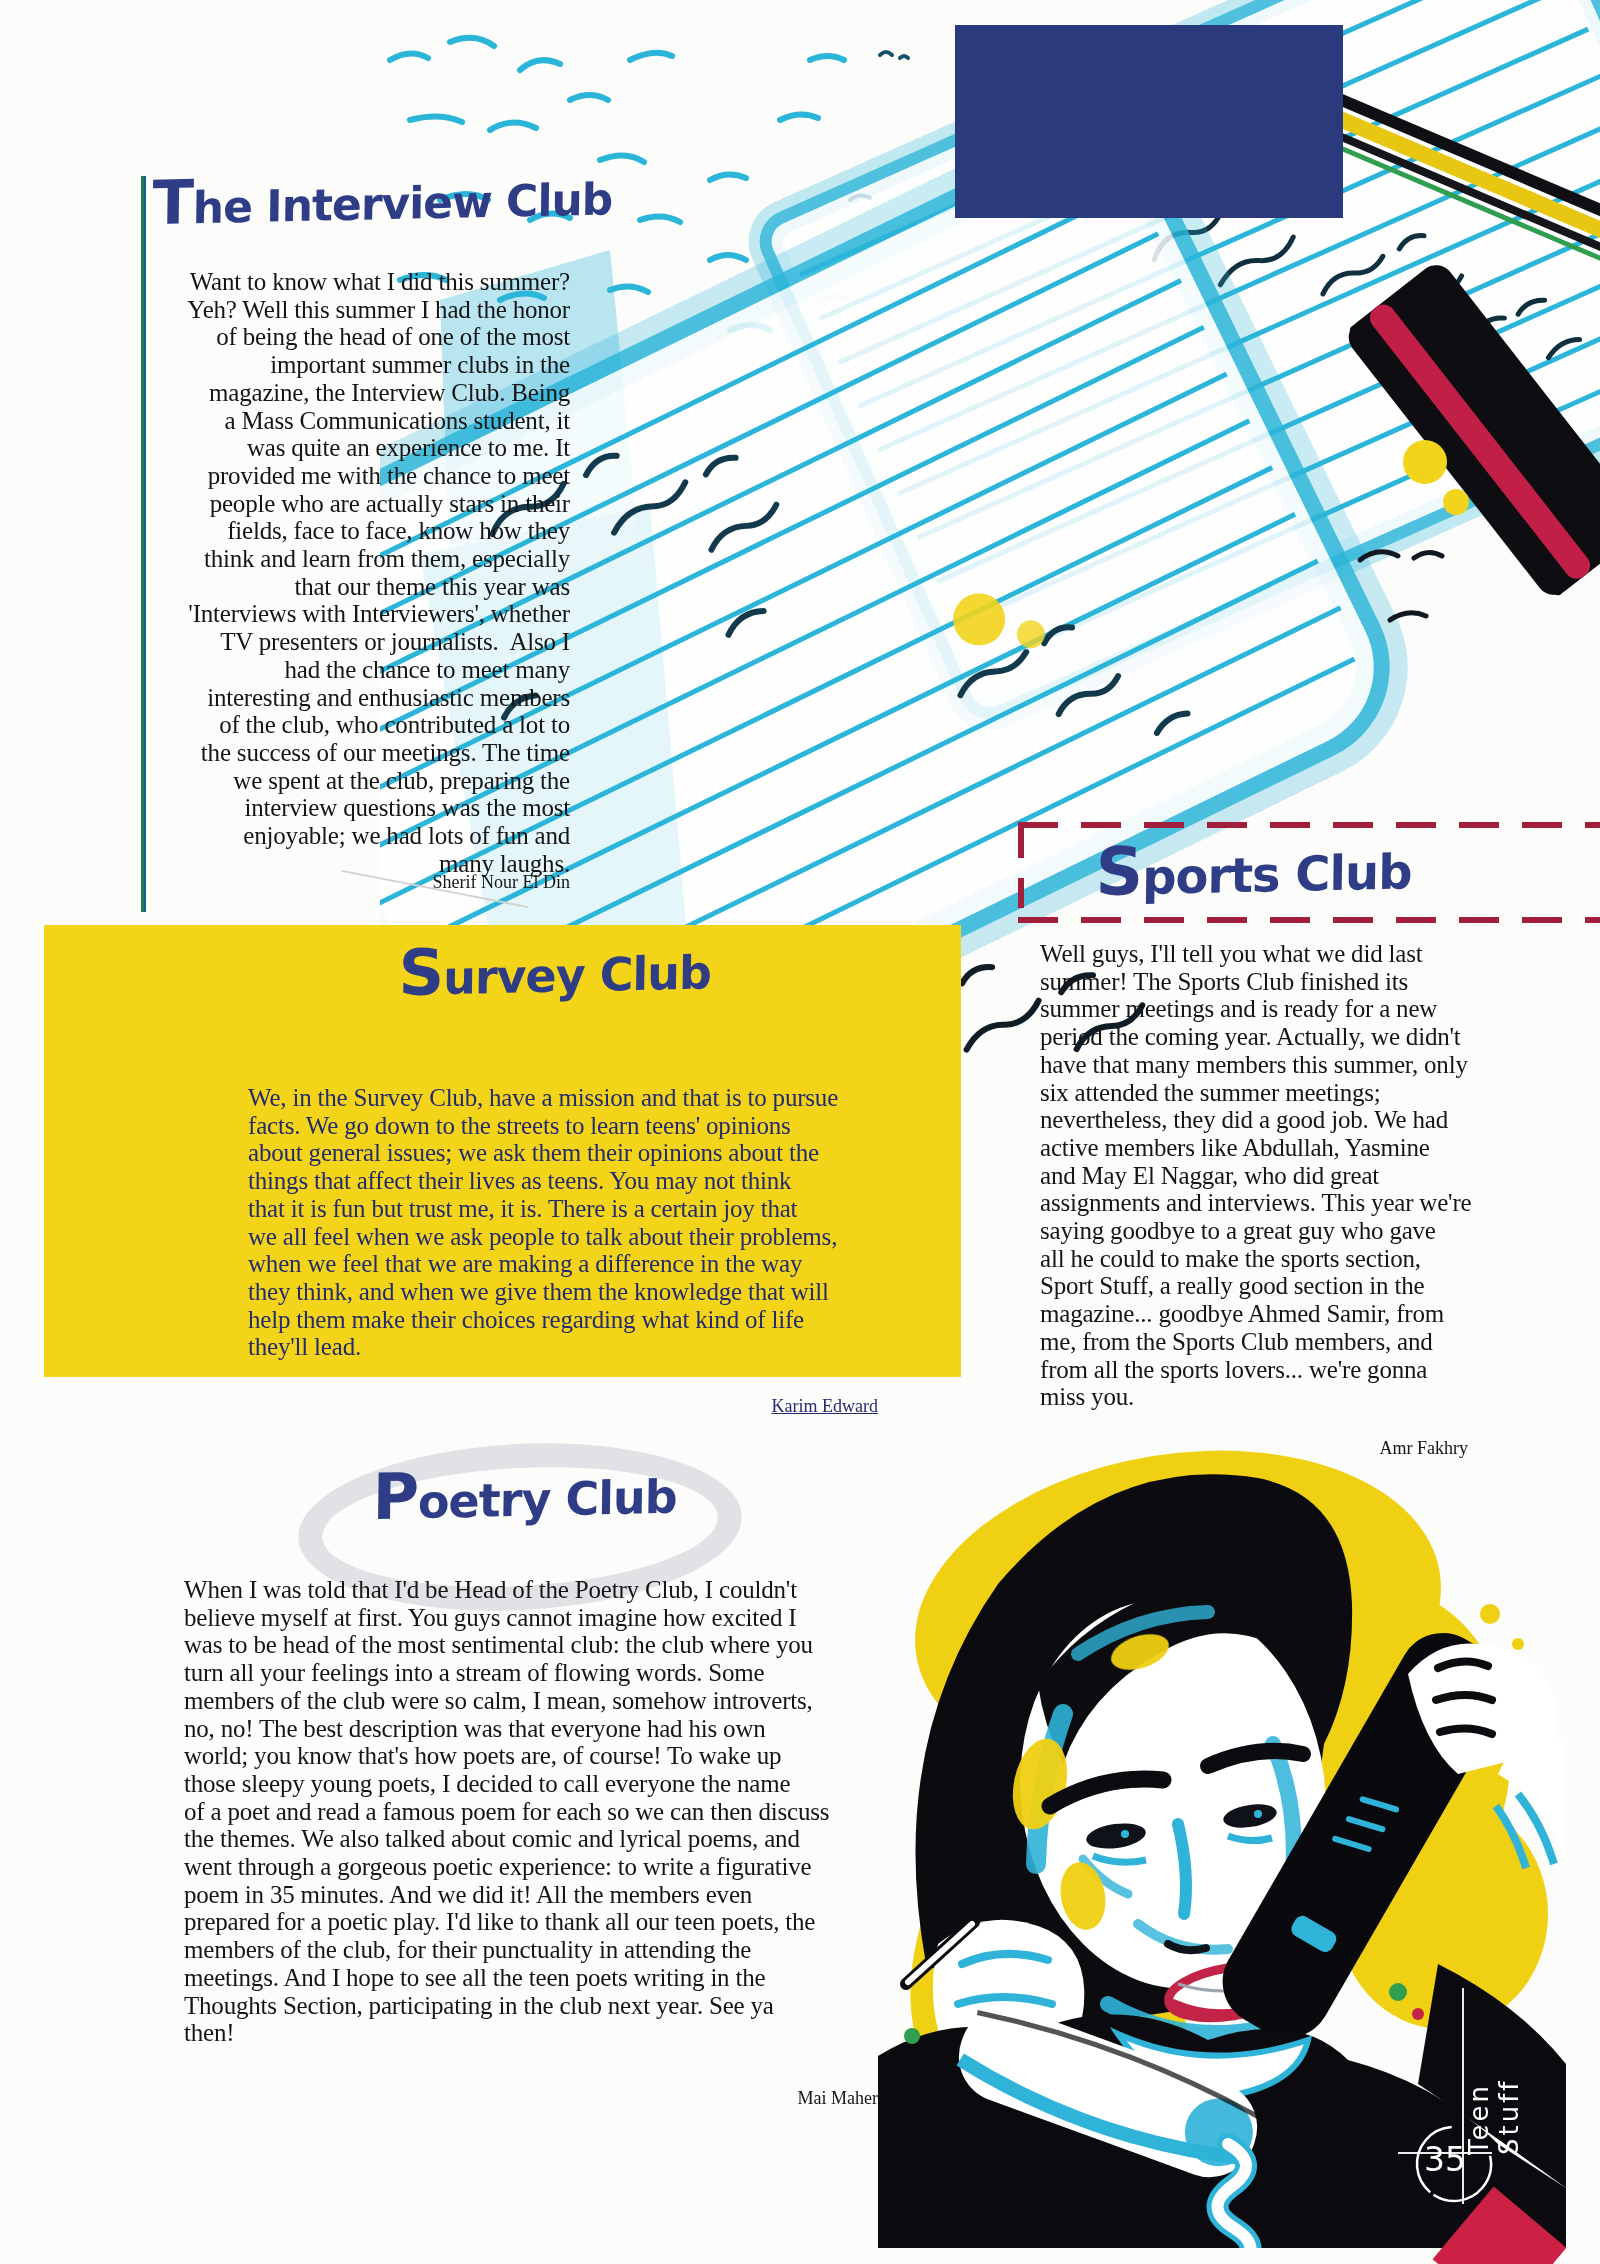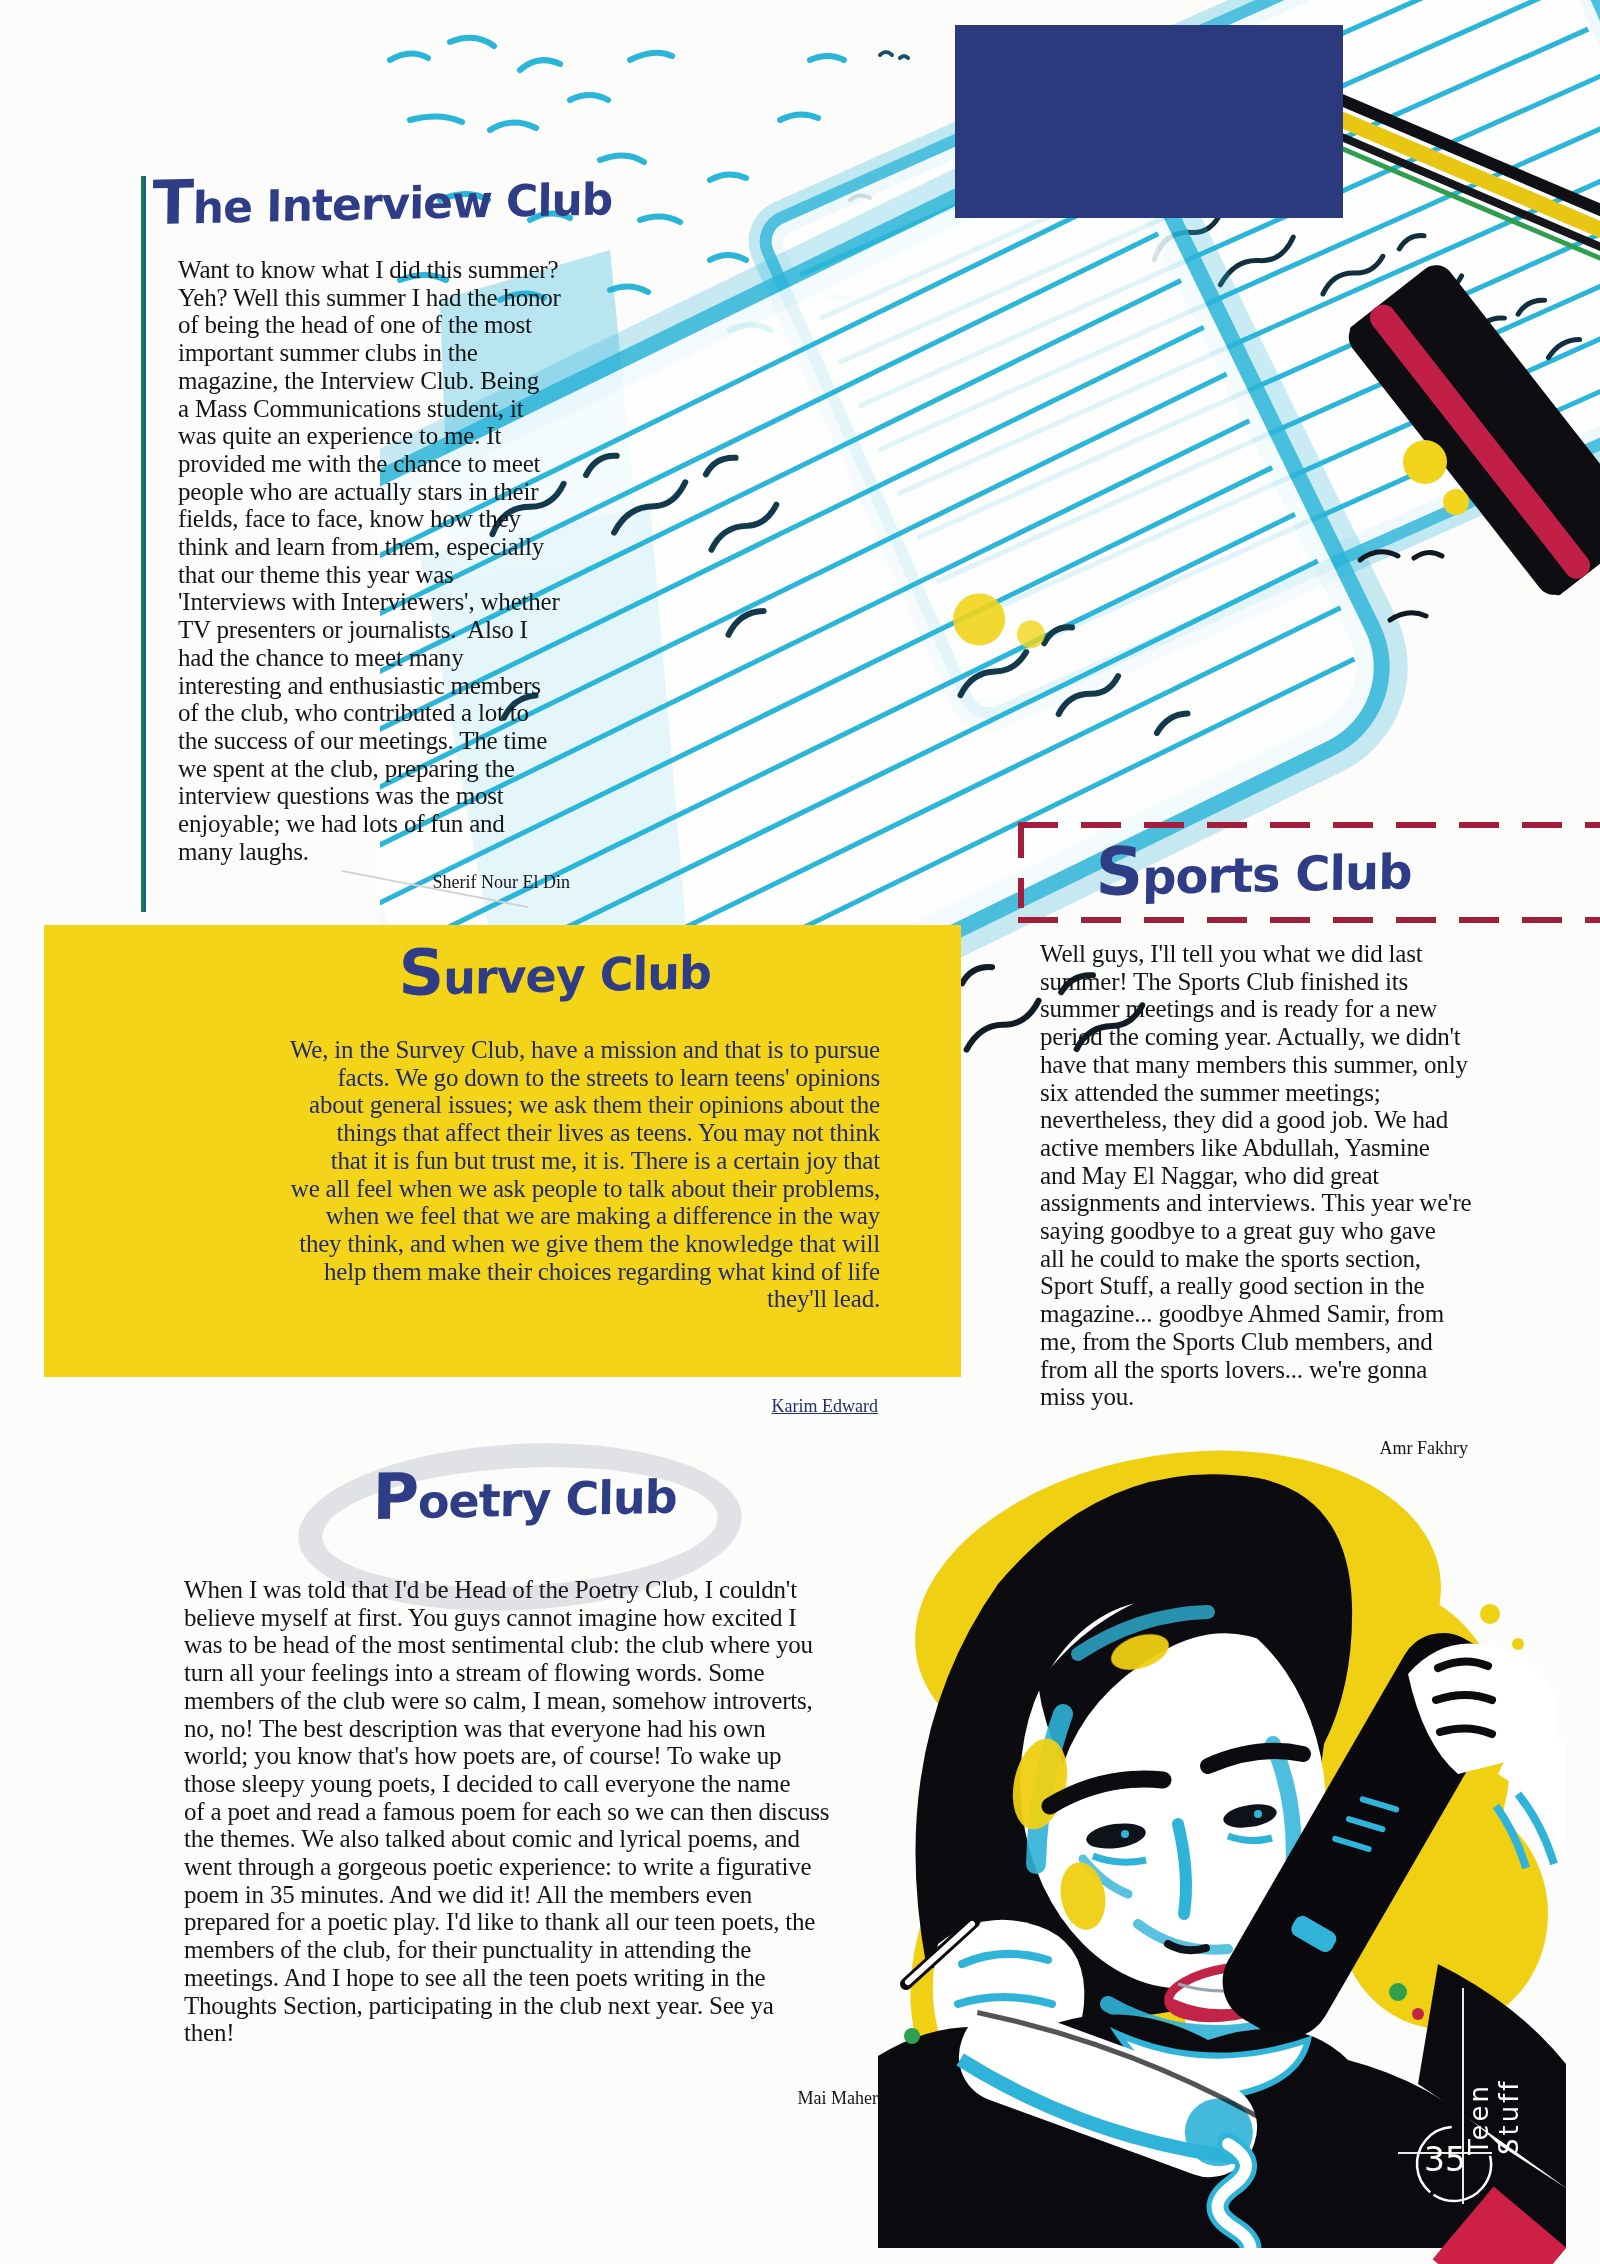--- a/index.html
+++ b/index.html
@@ -153,21 +153,21 @@
   </g>
 </svg>
 
 <div class="abs" style="left:955px;top:25px;width:388px;height:193px;background:var(--navy_block);"></div>
 
 <div class="abs" style="left:141px;top:176px;width:5px;height:736px;background:var(--green_rule);
      box-shadow:inset -2px 0 0 #14608a;"></div>
 
 <div class="abs hand" style="left:152px;top:168px;font-size:44px;">The Interview Club</div>
 
-<div class="abs body-text" style="left:178px;top:256px;width:392px;">Want to know what I did this summer?
+<div class="abs body-text" style="left:178px;top:268px;width:392px;text-align:right;">Want to know what I did this summer?
 Yeh? Well this summer I had the honor
 of being the head of one of the most
 important summer clubs in the
 magazine, the Interview Club. Being
 a Mass Communications student, it
 was quite an experience to me. It
 provided me with the chance to meet
 people who are actually stars in their
 fields, face to face, know how they
 think and learn from them, especially
@@ -211,21 +211,21 @@
 me, from the Sports Club members, and
 from all the sports lovers... we're gonna
 miss you.</div>
 
 <div class="abs signature" style="left:1016px;top:1406px;width:452px;padding-right:18px;margin-top:32px;">Amr Fakhry</div>
 
 <div class="abs" style="left:44px;top:925px;width:917px;height:452px;background:var(--yellow);"></div>
 
 <div class="abs hand" style="left:398px;top:936px;font-size:46px;">Survey Club</div>
 
-<div class="abs body-text" style="left:248px;top:1036px;width:632px;color:var(--survey_ink);text-align:right;">We, in the Survey Club, have a mission and that is to pursue
+<div class="abs body-text" style="left:248px;top:1084px;width:632px;color:var(--survey_ink);">We, in the Survey Club, have a mission and that is to pursue
 facts. We go down to the streets to learn teens' opinions
 about general issues; we ask them their opinions about the
 things that affect their lives as teens. You may not think
 that it is fun but trust me, it is. There is a certain joy that
 we all feel when we ask people to talk about their problems,
 when we feel that we are making a difference in the way
 they think, and when we give them the knowledge that will
 help them make their choices regarding what kind of life
 they'll lead.</div>
 

